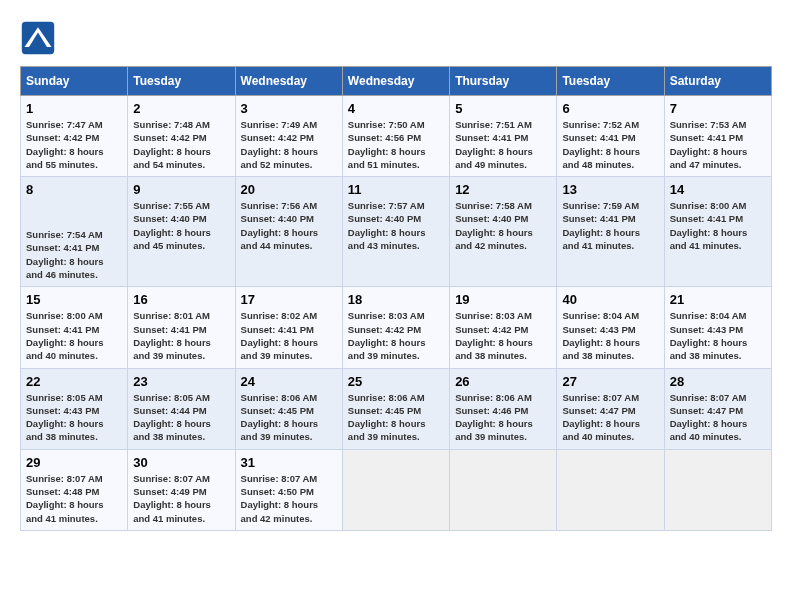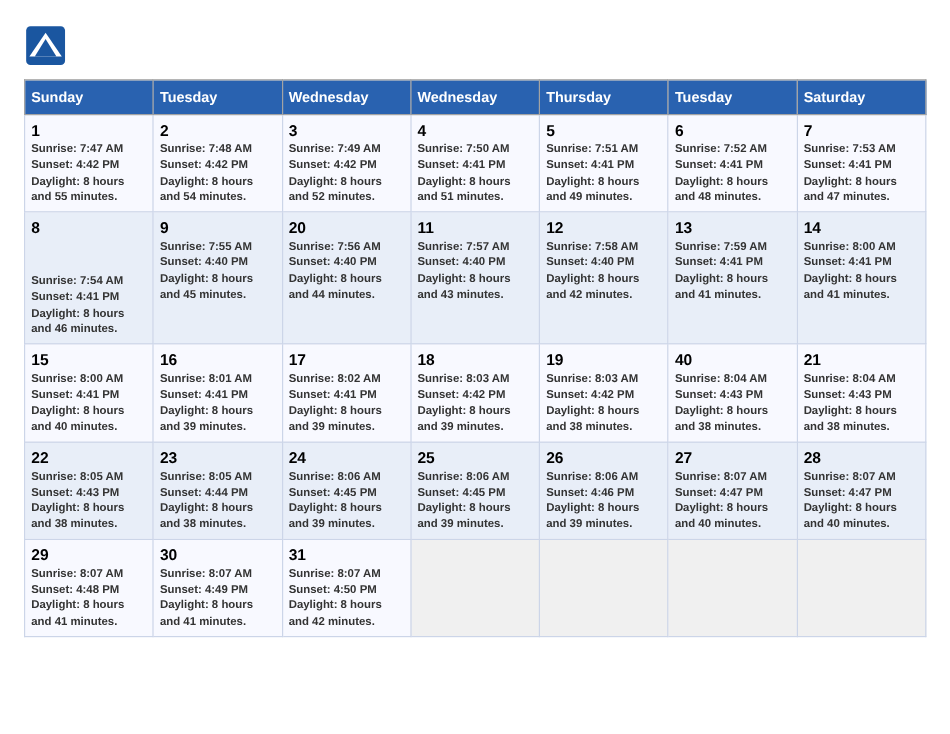--- a/index.html
+++ b/index.html
@@ -140,21 +140,21 @@
         <td>
           <span class="day-num">3</span>
           <div class="day-info" style="white-space: pre-line;">Sunrise: 7:49 AM
 Sunset: 4:42 PM
 Daylight: 8 hours
 and 52 minutes.</div>
         </td>
         <td>
           <span class="day-num">4</span>
           <div class="day-info" style="white-space: pre-line;">Sunrise: 7:50 AM
-Sunset: 4:41 PM
+Sunset: 4:56 PM
 Daylight: 8 hours
 and 51 minutes.</div>
         </td>
         <td>
           <span class="day-num">5</span>
           <div class="day-info" style="white-space: pre-line;">Sunrise: 7:51 AM
 Sunset: 4:41 PM
 Daylight: 8 hours
 and 49 minutes.</div>
         </td>

